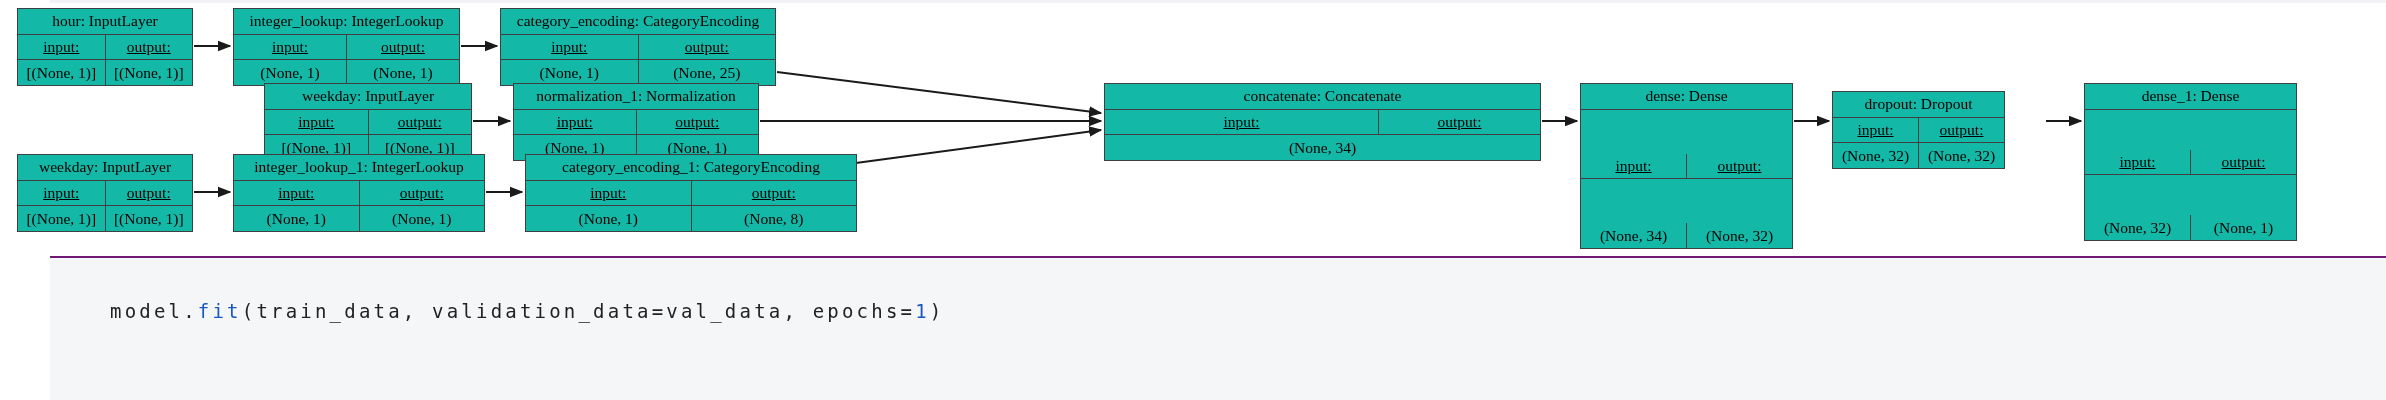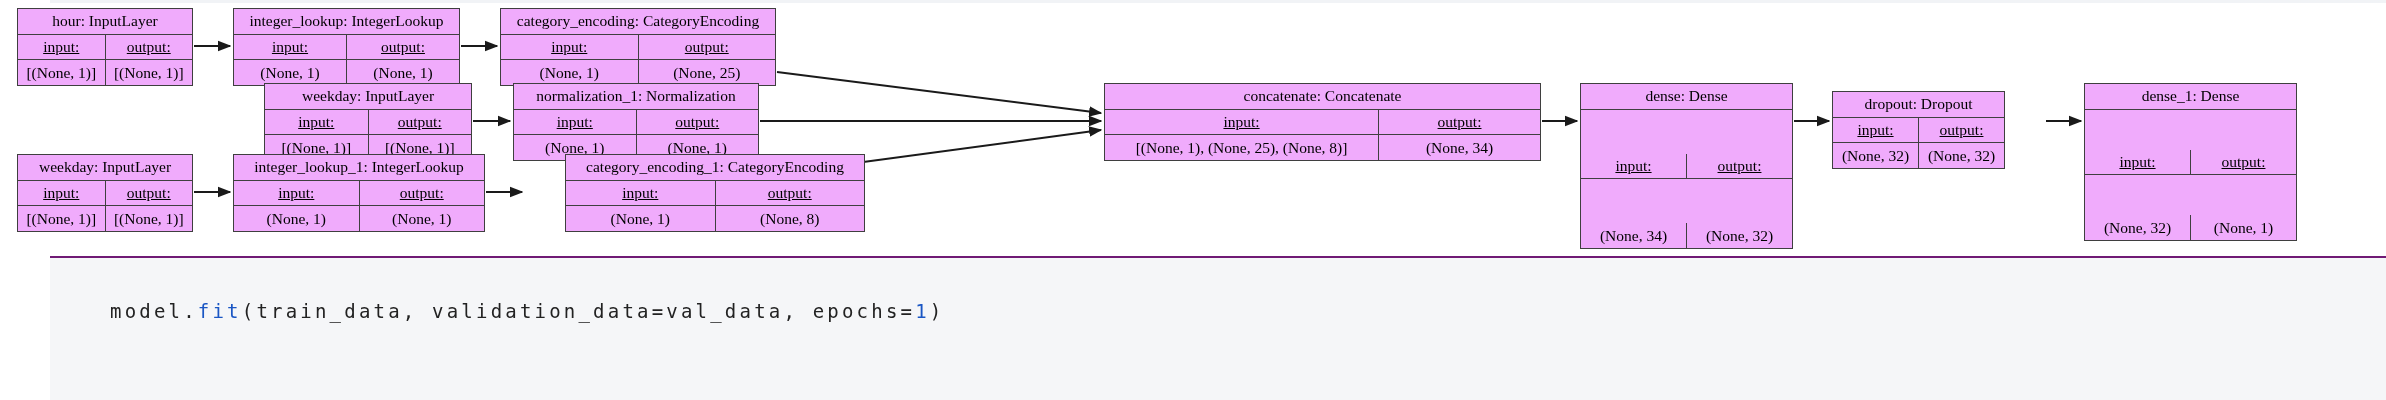--- a/index.html
+++ b/index.html
@@ -32,21 +32,21 @@
   #edges {
     position: absolute;
     left: 0; top: 0;
     width: 2386px; height: 240px;
     pointer-events: none;
   }
 
   .node {
     position: absolute;
     border: 1.4px solid #3f3f3f;
-    background: #f0abfc;
+    background: #14b8a6;
     display: flex;
     flex-direction: column;
     font-size: 15.5px;
     color: #000000;
     line-height: 1;
   }
   .node .title {
     border-bottom: 1.4px solid #3f3f3f;
     text-align: center;
     padding: 4px 10px 5px 10px;
@@ -200,21 +200,20 @@
       </div>
     </div>
 
     <div class="node wide-split" style="left:1104px; top:83px; width:437px;">
       <div class="title">concatenate: Concatenate</div>
       <div class="row labels">
         <div class="cell left">input:</div>
         <div class="cell right">output:</div>
       </div>
       <div class="row">
-        <div class="cell left">[(None, 1), (None, 25), (None, 8)]</div>
         <div class="cell right">(None, 34)</div>
       </div>
     </div>
 
     <div class="node" style="left:1580px; top:83px; width:213px;gap:44px;">
       <div class="title">dense: Dense</div>
       <div class="row labels">
         <div class="cell left">input:</div>
         <div class="cell right">output:</div>
       </div>
@@ -265,21 +264,21 @@
       <div class="row labels">
         <div class="cell left">input:</div>
         <div class="cell right">output:</div>
       </div>
       <div class="row">
         <div class="cell left">(None, 1)</div>
         <div class="cell right">(None, 1)</div>
       </div>
     </div>
 
-    <div class="node" style="left:525px; top:154px; width:300px;margin-left:40px;">
+    <div class="node" style="left:525px; top:154px; width:332px;">
       <div class="title">category_encoding_1: CategoryEncoding</div>
       <div class="row labels">
         <div class="cell left">input:</div>
         <div class="cell right">output:</div>
       </div>
       <div class="row">
         <div class="cell left">(None, 1)</div>
         <div class="cell right">(None, 8)</div>
       </div>
     </div>

